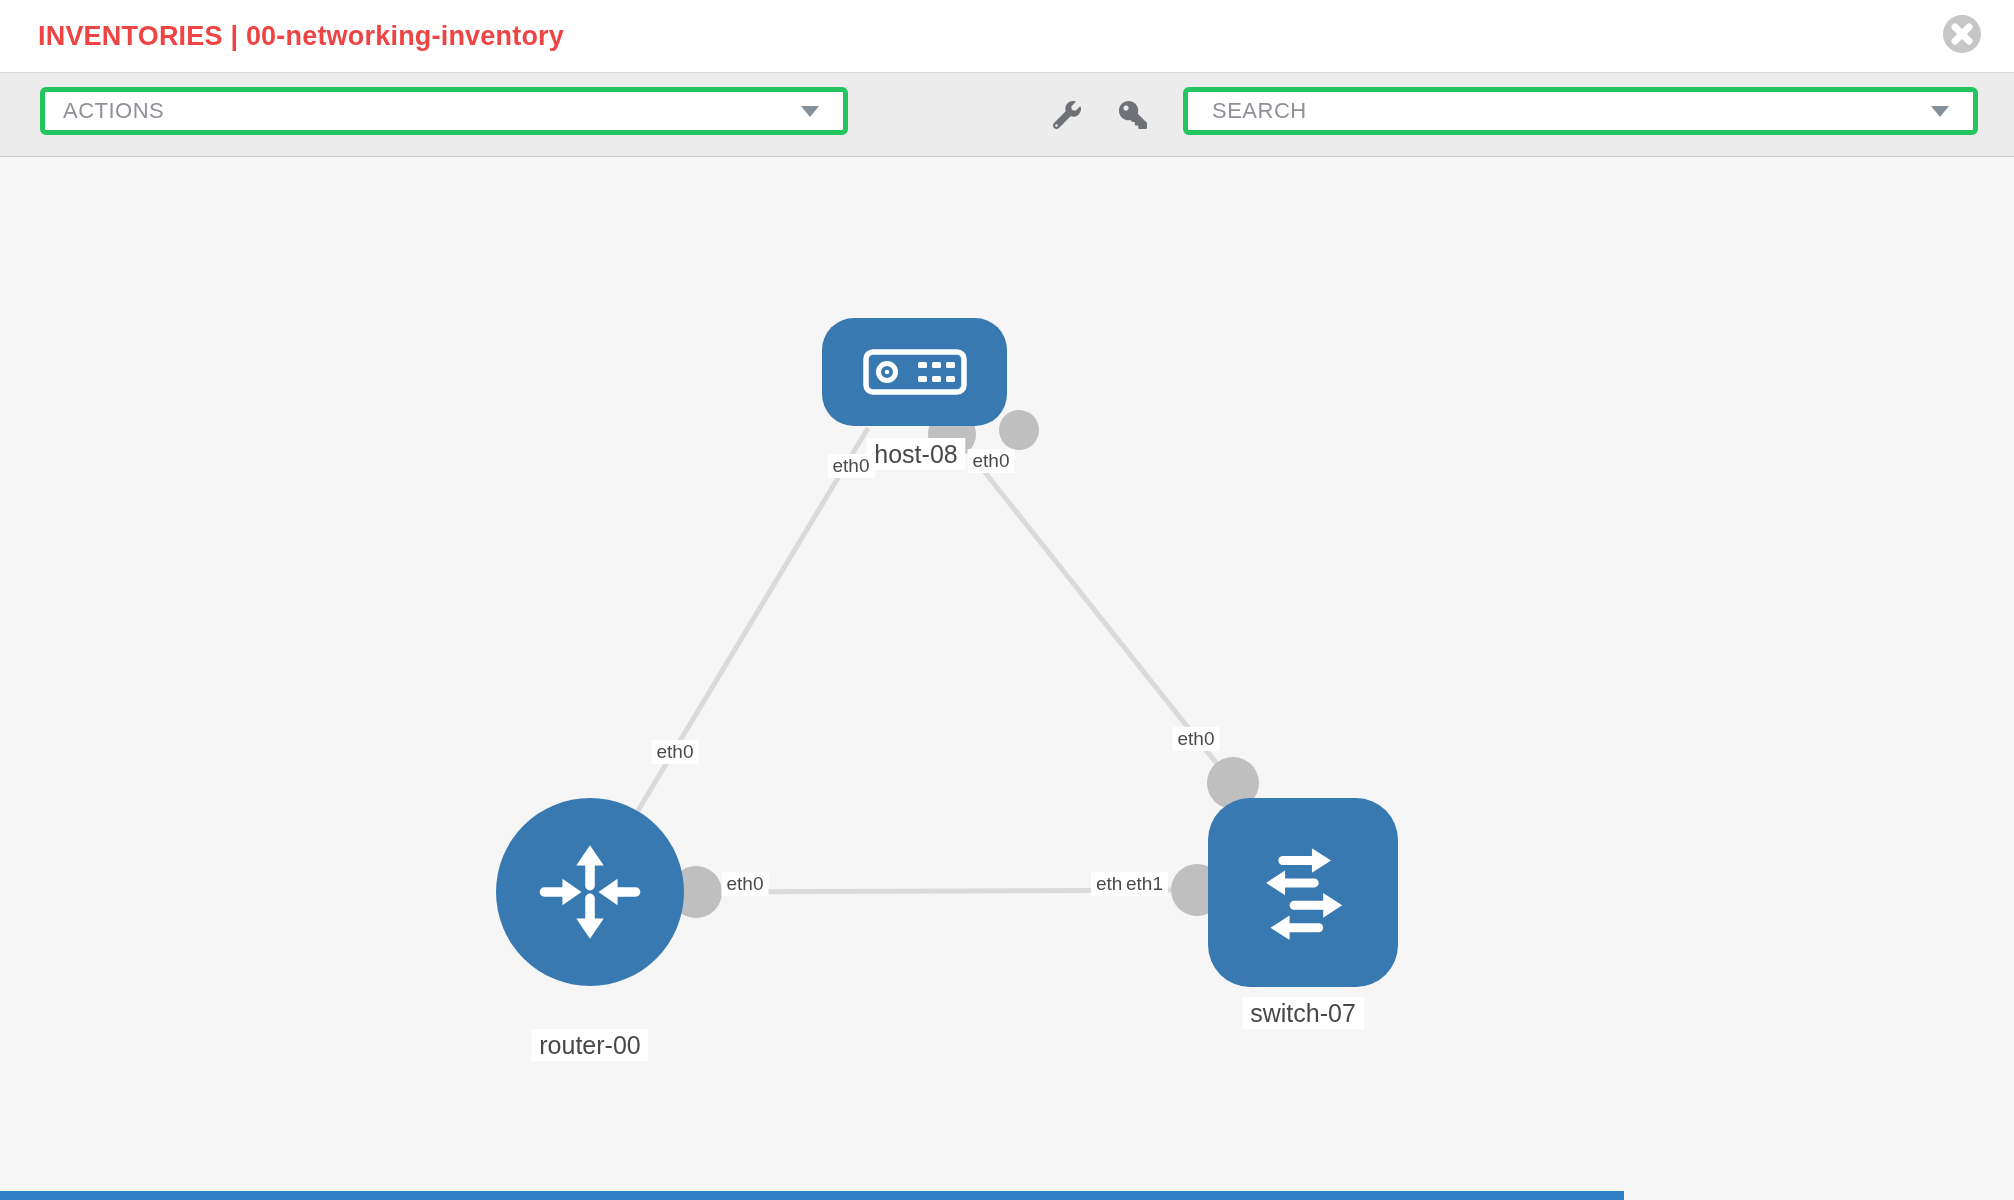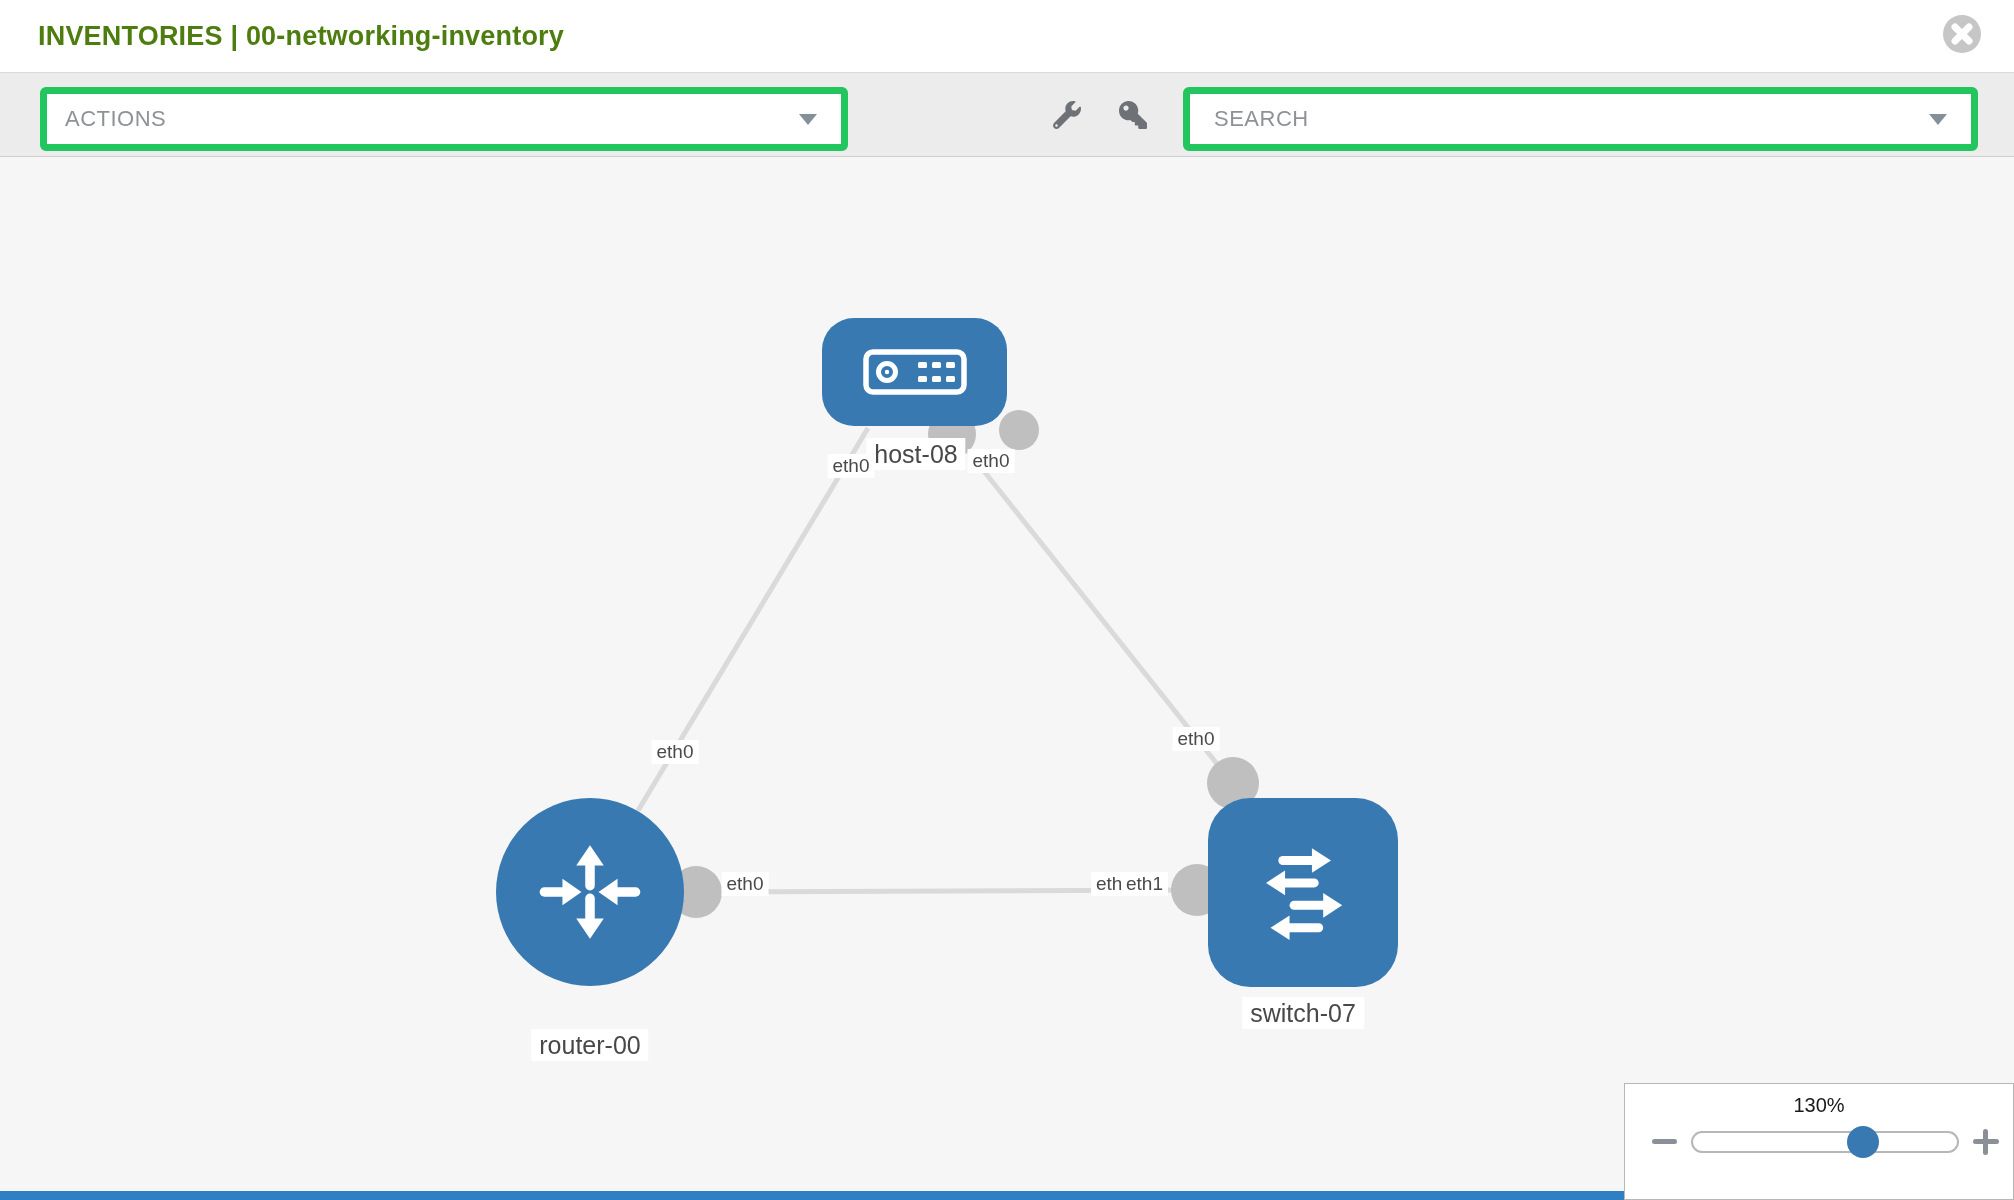--- a/index.html
+++ b/index.html
@@ -1,26 +1,26 @@
 <!DOCTYPE html>
 <html><head>
 <meta charset="utf-8">
 <style>
   * { margin:0; padding:0; box-sizing:border-box; }
   body { background:#ffffff; font-family:"Liberation Sans", sans-serif; }
   .screen { position:relative; width:2014px; height:1200px; background:#ffffff; overflow:hidden; }
 
   
   .header { position:absolute; left:0; top:0; width:2014px; height:73px; background:#ffffff; border-bottom:1px solid #d9d9d9; }
-  .header-title { position:absolute; left:38px; top:0; height:72px; line-height:72px; font-size:27px; font-weight:700; color:#4d7c0f; letter-spacing:0.2px; }
+  .header-title { position:absolute; left:38px; top:0; height:72px; line-height:72px; font-size:27px; font-weight:700; color:#ef4444; letter-spacing:0.2px; }
   .close-btn { position:absolute; left:1942px; top:14px; width:40px; height:40px; cursor:pointer; }
 
   
   .toolbar { position:absolute; left:0; top:73px; width:2014px; height:84px; background:#ececec; border-bottom:1px solid #cfcfcf; }
-  .dd-box { position:absolute; top:14px; height:64px; background:#ffffff; border:7px solid #22c55e; border-radius:6px; display:flex; align-items:center; }
+  .dd-box { position:absolute; top:14px; height:48px; background:#ffffff; border:5px solid #22c55e; border-radius:6px; display:flex; align-items:center; }
   .dd-actions { left:40px; width:808px; }
   .dd-search { left:1183px; width:795px;padding-left:8px; }
   .dd-label { padding-left:18px; font-size:22px; color:#8e9297; letter-spacing:0.5px; }
   .search-field { flex:1; border:none; outline:none; background:transparent; padding-left:16px; font-size:22px; color:#4a4a4a; font-family:"Liberation Sans", sans-serif; letter-spacing:0.5px; }
   .search-field::placeholder { color:#8e9297; opacity:1; }
   .caret { width:0; height:0; border-left:9px solid transparent; border-right:9px solid transparent; border-top:11px solid #848f98; margin-left:auto; margin-right:24px; }
   .tool-icon { position:absolute; top:28px; width:28px; height:28px; cursor:pointer; }
   .tool-wrench { left:1053px; }
   .tool-key { left:1119px; }
 
@@ -154,25 +154,16 @@
     <div class="if-label" style="left:851px; top:297px;">eth0</div>
     <div class="if-label" style="left:991px; top:292px;">eth0</div>
     <div class="if-label" style="left:675px; top:583px;">eth0</div>
     <div class="if-label" style="left:1196px; top:570px;">eth0</div>
     <div class="if-label" style="left:745px; top:715px;">eth0</div>
     <div class="if-label if-label-abs" style="left:1091px; top:715px;">eth0</div>
     <div class="if-label if-label-abs z5" style="left:1121px; top:715px;">eth1</div>
 
   </div>
 
-  <div class="zoom-panel">
-    <div class="zoom-level">130%</div>
-    <div class="zoom-minus"></div>
-    <div class="zoom-track"></div>
-    <div class="zoom-handle"></div>
-    <div class="zoom-plus-h"></div>
-    <div class="zoom-plus-v"></div>
-    <div class="zoom-plus-hit"></div>
-  </div>
 
   <div class="footer-bar"></div>
 
 </div>
 
 </body></html>

